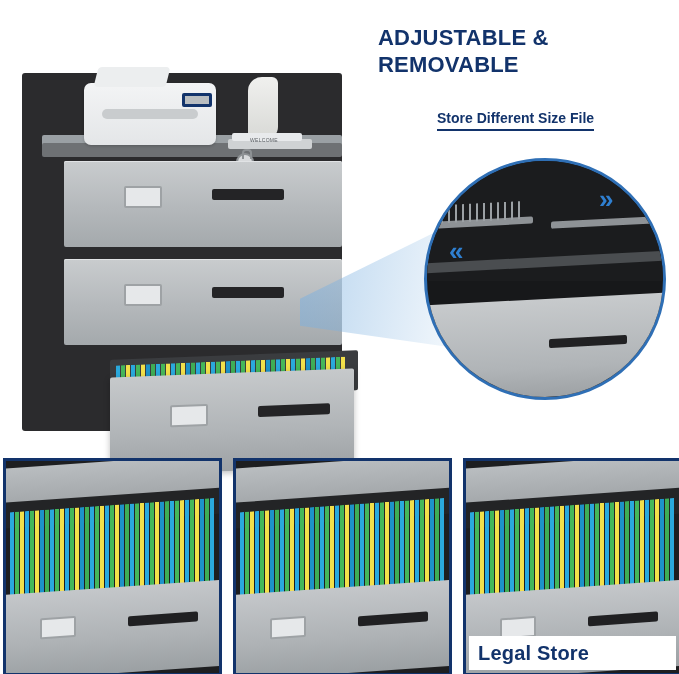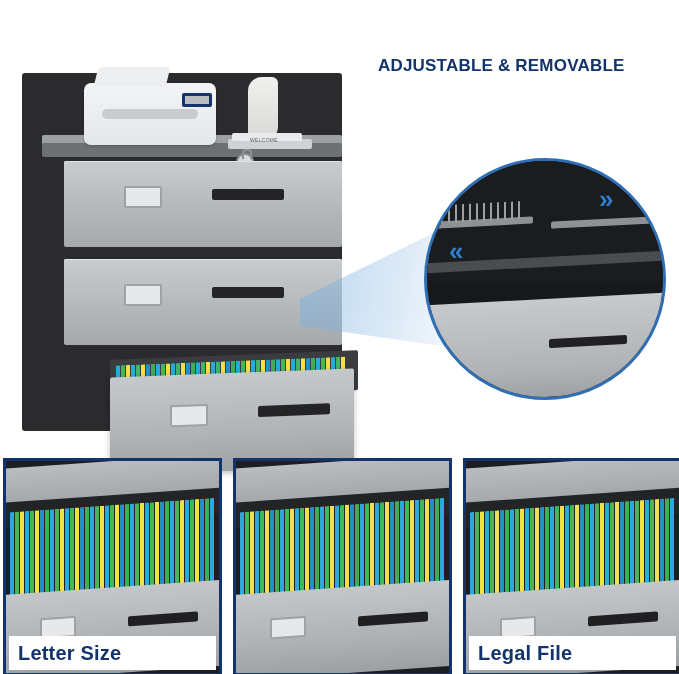--- a/index.html
+++ b/index.html
@@ -10,22 +10,22 @@
     overflow:hidden;
     position:relative;
   }
   .stage{position:relative;width:679px;height:674px;}
 
   
   .hero{position:absolute;left:0;top:0;width:679px;height:452px;background:#fff;}
 
   
   .headline{
-    position:absolute;left:378px;top:52px;width:290px;
-    color:#12336b;font-weight:bold;font-size:17px;line-height:27px;
+    position:absolute;left:378px;top:24px;width:290px;
+    color:#12336b;font-weight:bold;font-size:22px;line-height:27px;
     letter-spacing:.2px;
   }
   .subline{
     position:absolute;left:437px;top:110px;
     color:#12336b;font-weight:bold;font-size:14px;
     border-bottom:2px solid #12336b;padding-bottom:3px;
   }
 
   
   .cabinet{position:absolute;left:22px;top:73px;width:320px;height:370px;}
@@ -259,20 +259,21 @@
       <div class="book"></div>
       <div class="book2"></div>
       <div class="booktext">WELCOME</div>
     </div>
 
     <div class="cone"></div>
 
     <div class="headline">
       <div>ADJUSTABLE &amp; REMOVABLE</div>
     </div>
+    <div class="subline">Store Different Size File</div>
 
     <div class="zoomcircle">
       <div class="zc-back"></div>
       <div class="zc-bar b1"></div>
       <div class="zc-bar b2"></div>
       <div class="zc-teeth">
         <i></i><i></i><i></i><i></i><i></i><i></i><i></i><i></i><i></i><i></i><i></i><i></i>
       </div>
       <div class="zc-divider"></div>
       <div class="zc-drawer"></div>
@@ -285,38 +286,37 @@
   <div class="panels">
 
     <div class="panel p1">
       <div class="p-drawer-top"></div>
       <div class="p-inner"></div>
       <div class="p-folders"><span style="background:#2aa9dd"></span><span style="background:#45b75a"></span><span style="background:#f2e04a"></span><span style="background:#2aa9dd"></span><span style="background:#45b75a"></span><span style="background:#f2e04a"></span><span style="background:#1d93c9"></span><span style="background:#3fae55"></span><span style="background:#2aa9dd"></span><span style="background:#45b75a"></span><span style="background:#f2e04a"></span><span style="background:#2aa9dd"></span><span style="background:#45b75a"></span><span style="background:#f2e04a"></span><span style="background:#1d93c9"></span><span style="background:#3fae55"></span><span style="background:#2aa9dd"></span><span style="background:#45b75a"></span><span style="background:#f2e04a"></span><span style="background:#2aa9dd"></span><span style="background:#45b75a"></span><span style="background:#f2e04a"></span><span style="background:#1d93c9"></span><span style="background:#3fae55"></span><span style="background:#2aa9dd"></span><span style="background:#45b75a"></span><span style="background:#f2e04a"></span><span style="background:#2aa9dd"></span><span style="background:#45b75a"></span><span style="background:#f2e04a"></span><span style="background:#1d93c9"></span><span style="background:#3fae55"></span><span style="background:#2aa9dd"></span><span style="background:#45b75a"></span><span style="background:#f2e04a"></span><span style="background:#2aa9dd"></span><span style="background:#45b75a"></span><span style="background:#f2e04a"></span><span style="background:#1d93c9"></span><span style="background:#3fae55"></span><span style="background:#2aa9dd"></span></div>
       <div class="p-front">
         <div class="plate"></div>
         <div class="handle"></div>
       </div>
-      <div class="caption">Letter Size</div>
     </div>
 
     <div class="panel p2">
       <div class="p-drawer-top"></div>
       <div class="p-inner"></div>
       <div class="p-folders"><span style="background:#2aa9dd"></span><span style="background:#45b75a"></span><span style="background:#f2e04a"></span><span style="background:#2aa9dd"></span><span style="background:#45b75a"></span><span style="background:#f2e04a"></span><span style="background:#1d93c9"></span><span style="background:#3fae55"></span><span style="background:#2aa9dd"></span><span style="background:#45b75a"></span><span style="background:#f2e04a"></span><span style="background:#2aa9dd"></span><span style="background:#45b75a"></span><span style="background:#f2e04a"></span><span style="background:#1d93c9"></span><span style="background:#3fae55"></span><span style="background:#2aa9dd"></span><span style="background:#45b75a"></span><span style="background:#f2e04a"></span><span style="background:#2aa9dd"></span><span style="background:#45b75a"></span><span style="background:#f2e04a"></span><span style="background:#1d93c9"></span><span style="background:#3fae55"></span><span style="background:#2aa9dd"></span><span style="background:#45b75a"></span><span style="background:#f2e04a"></span><span style="background:#2aa9dd"></span><span style="background:#45b75a"></span><span style="background:#f2e04a"></span><span style="background:#1d93c9"></span><span style="background:#3fae55"></span><span style="background:#2aa9dd"></span><span style="background:#45b75a"></span><span style="background:#f2e04a"></span><span style="background:#2aa9dd"></span><span style="background:#45b75a"></span><span style="background:#f2e04a"></span><span style="background:#1d93c9"></span><span style="background:#3fae55"></span><span style="background:#2aa9dd"></span></div>
       <div class="p-front">
         <div class="plate"></div>
         <div class="handle"></div>
       </div>
     </div>
 
     <div class="panel p3">
       <div class="p-drawer-top"></div>
       <div class="p-inner"></div>
       <div class="p-folders"><span style="background:#2aa9dd"></span><span style="background:#45b75a"></span><span style="background:#f2e04a"></span><span style="background:#2aa9dd"></span><span style="background:#45b75a"></span><span style="background:#f2e04a"></span><span style="background:#1d93c9"></span><span style="background:#3fae55"></span><span style="background:#2aa9dd"></span><span style="background:#45b75a"></span><span style="background:#f2e04a"></span><span style="background:#2aa9dd"></span><span style="background:#45b75a"></span><span style="background:#f2e04a"></span><span style="background:#1d93c9"></span><span style="background:#3fae55"></span><span style="background:#2aa9dd"></span><span style="background:#45b75a"></span><span style="background:#f2e04a"></span><span style="background:#2aa9dd"></span><span style="background:#45b75a"></span><span style="background:#f2e04a"></span><span style="background:#1d93c9"></span><span style="background:#3fae55"></span><span style="background:#2aa9dd"></span><span style="background:#45b75a"></span><span style="background:#f2e04a"></span><span style="background:#2aa9dd"></span><span style="background:#45b75a"></span><span style="background:#f2e04a"></span><span style="background:#1d93c9"></span><span style="background:#3fae55"></span><span style="background:#2aa9dd"></span><span style="background:#45b75a"></span><span style="background:#f2e04a"></span><span style="background:#2aa9dd"></span><span style="background:#45b75a"></span><span style="background:#f2e04a"></span><span style="background:#1d93c9"></span><span style="background:#3fae55"></span><span style="background:#2aa9dd"></span></div>
       <div class="p-front">
         <div class="plate"></div>
         <div class="handle"></div>
       </div>
-      <div class="caption">Legal File</div>
+      <div class="caption">Legal Store</div>
     </div>
 
   </div>
 </div>
 
 </body></html>

